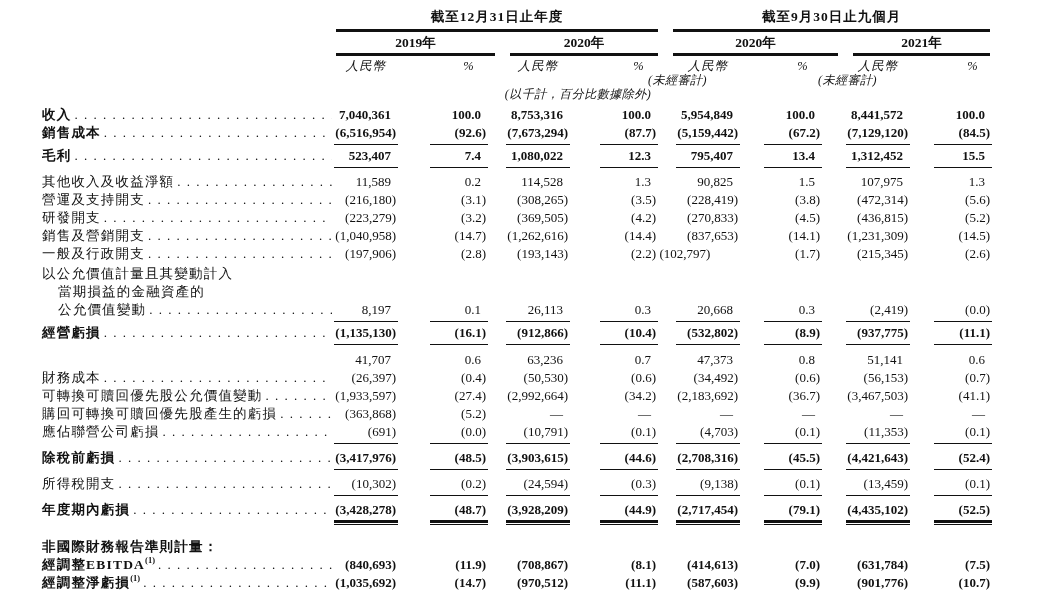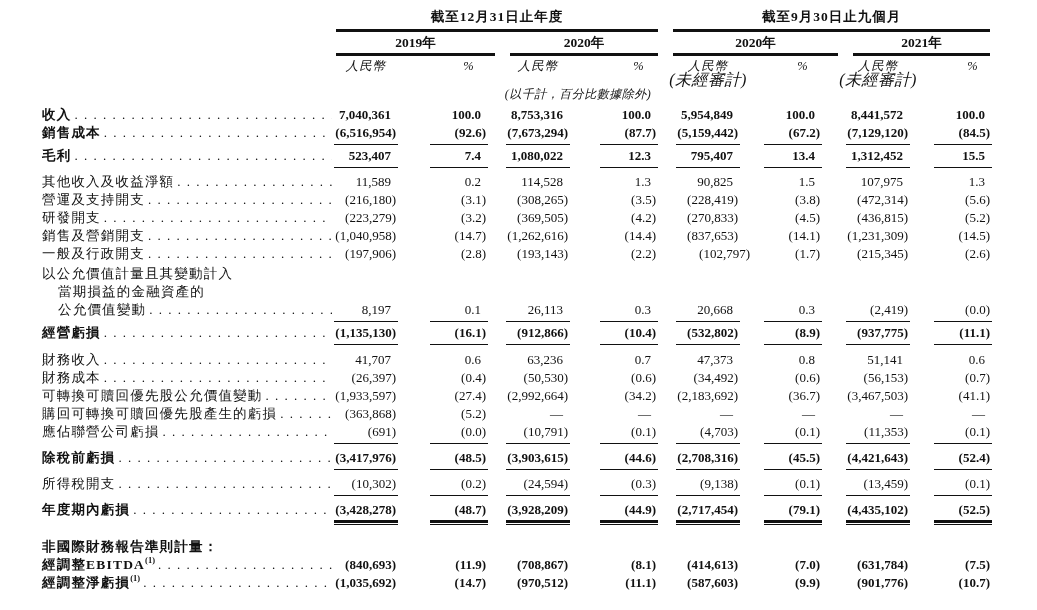--- a/index.html
+++ b/index.html
@@ -10,22 +10,22 @@
   }
   
   #thead{position:relative;height:106px;}
   .grp-title{position:absolute;top:8px;height:17px;line-height:17px;text-align:center;
     font-weight:bold;font-size:13.5px;letter-spacing:1px;white-space:nowrap;}
   .hrule{position:absolute;height:2.5px;background:#111;}
   .yr{position:absolute;top:35px;height:16px;line-height:16px;text-align:center;
     font-weight:bold;font-size:13.5px;white-space:nowrap;}
   .sub{position:absolute;top:59px;height:15px;line-height:15px;text-align:center;
     font-style:italic;font-size:12.5px;letter-spacing:1px;white-space:nowrap;}
-  .note-unaudited{position:absolute;top:73px;height:14px;line-height:14px;text-align:center;
-    font-style:italic;font-size:16px;letter-spacing:0.5px;white-space:nowrap;}
+  .note-unaudited{position:absolute;top:73px;height:14px;line-height:14px;
+    font-style:italic;font-size:12px;letter-spacing:0.5px;white-space:nowrap;}
   .note-units{position:absolute;top:87px;height:14px;line-height:14px;text-align:center;
     font-style:italic;font-size:12px;letter-spacing:0.5px;white-space:nowrap;}
   
   #table-body{position:relative;}
   .trow{position:relative;height:18px;line-height:18px;font-size:13px;}
   .lbl{position:absolute;left:0;top:0;width:332px;box-sizing:border-box;
     padding-left:42px;display:flex;align-items:baseline;}
   .txt{white-space:nowrap;letter-spacing:1.2px;font-size:13.5px;}
   .txt sup{font-size:8.5px;letter-spacing:0;vertical-align:6px;line-height:0;}
   .dots{flex:1 1 auto;overflow:hidden;white-space:nowrap;font-weight:normal;
@@ -200,21 +200,21 @@
       </div>
       <div class="trow">
         <div class="lbl">
           <span class="txt">一般及行政開支</span>
           <span class="dots"></span>
         </div>
         <div class="cell paren" style="left: 322px; width: 76px;">(197,906)</div>
         <div class="cell paren" style="left: 418px; width: 70px;">(2.8)</div>
         <div class="cell paren" style="left: 494px; width: 76px;">(193,143)</div>
         <div class="cell paren" style="left: 588px; width: 70px;">(2.2)</div>
-        <div class="cell paren" style="left: 676px; width: 76px;">(102,797)</div>
+        <div class="cell paren" style="left: 648px; width: 76px; text-align: center;">(102,797)</div>
         <div class="cell paren" style="left: 752px; width: 70px; text-align: right;">(1.7)</div>
         <div class="cell paren" style="left: 834px; width: 76px;">(215,345)</div>
         <div class="cell paren" style="left: 922px; width: 70px;">(2.6)</div>
       </div>
       <div class="trow" style="margin-top: 2px;">
         <div class="lbl">
           <span class="txt">以公允價值計量且其變動計入</span>
         </div>
       </div>
       <div class="trow">
@@ -264,24 +264,20 @@
         <div class="seg" style="left: 334px; width: 64px;"></div>
         <div class="seg" style="left: 430px; width: 58px;"></div>
         <div class="seg" style="left: 506px; width: 64px;"></div>
         <div class="seg" style="left: 600px; width: 58px;"></div>
         <div class="seg" style="left: 676px; width: 64px;"></div>
         <div class="seg" style="left: 764px; width: 58px;"></div>
         <div class="seg" style="left: 846px; width: 64px;"></div>
         <div class="seg" style="left: 934px; width: 58px;"></div>
       </div>
       <div class="trow" style="margin-top: 4px;">
-        <div class="lbl">
-          <span class="txt">財務收入</span>
-          <span class="dots"></span>
-        </div>
         <div class="cell" style="left: 322px; width: 76px;">41,707</div>
         <div class="cell" style="left: 418px; width: 70px;">0.6</div>
         <div class="cell" style="left: 494px; width: 76px;">63,236</div>
         <div class="cell" style="left: 588px; width: 70px;">0.7</div>
         <div class="cell" style="left: 664px; width: 76px;">47,373</div>
         <div class="cell" style="left: 752px; width: 70px;">0.8</div>
         <div class="cell" style="left: 834px; width: 76px;">51,141</div>
         <div class="cell" style="left: 922px; width: 70px;">0.6</div>
       </div>
       <div class="trow">

